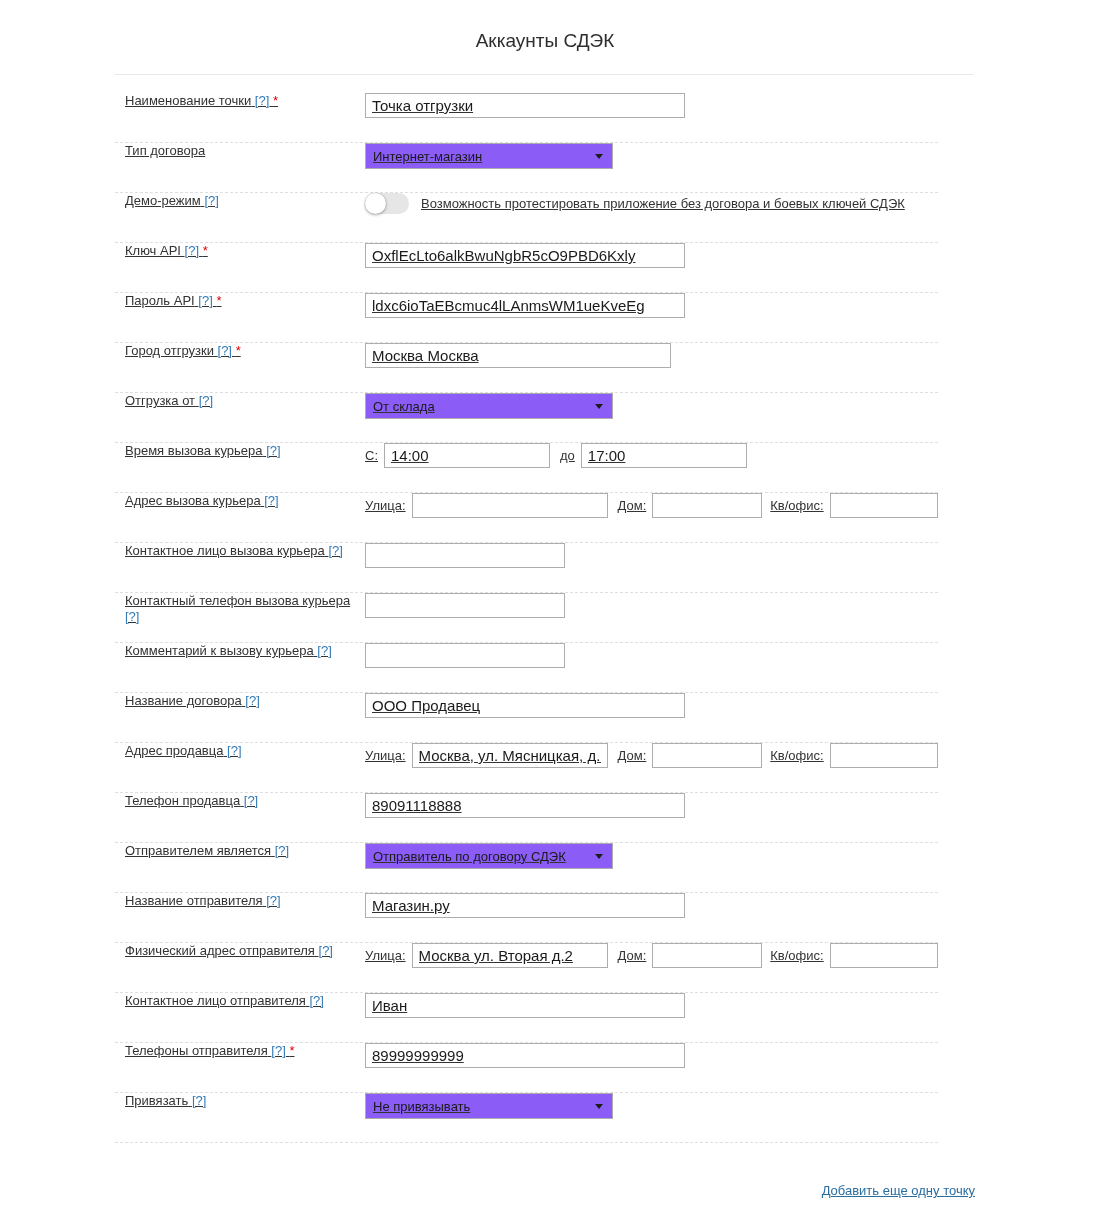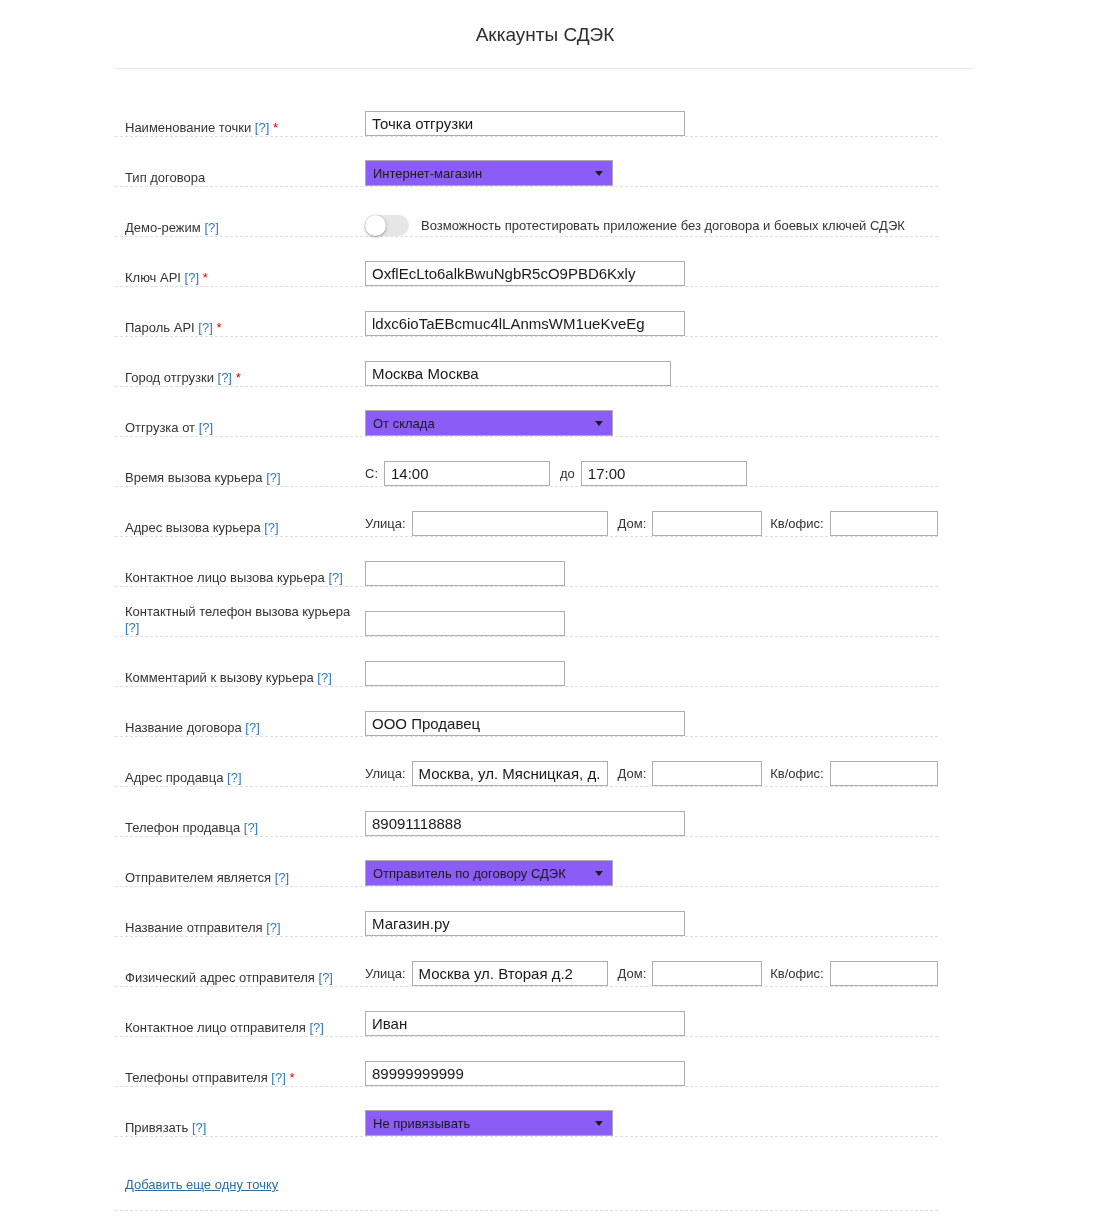--- a/index.html
+++ b/index.html
@@ -3,38 +3,39 @@
 <meta charset="utf-8">
 <style>
   * { box-sizing: border-box; }
   html, body { margin: 0; padding: 0; background: #fff; }
   body {
     width: 1100px;
     font-family: "Liberation Sans", sans-serif;
     color: #333;
     font-size: 13px;
   }
-  .content { margin-left: 115px; width: 860px; }
+  .content { margin-left: 115px; width: 860px; margin-top: 6px; }
   .page-title {
     font-size: 19px;
     font-weight: 400;
     color: #2e2e2e;
     text-align: center;
     margin: 0;
     padding-top: 24px;
     height: 44px;
   }
   .top-line { border-top: 1px solid #e8e8e8; width: 858px; margin-top: 24px; }
   .rows { margin-top: 18px; }
   .row {
     width: 823px;
     height: 50px;
     display: flex;
-    align-items: flex-end;
+    align-items: flex-start;
     border-bottom: 1px dashed #dfdfdf;
+    text-decoration: underline;
   }
   .label-cell { width: 250px; flex-shrink: 0; padding-left: 10px; line-height: 16px; }
   .help { color: #337ab7; cursor: pointer; }
   .req { color: #e00000; }
   .ctrl { display: flex; align-items: center; }
   .inp {
     height: 25px;
     border: 1.5px solid #adadad;
     padding: 0 6px;
     font-family: inherit;
@@ -82,21 +83,21 @@
     left: 0; top: 0;
     width: 21px; height: 21px;
     border-radius: 50%;
     background: #fff;
     box-shadow: 0 1px 3px rgba(0,0,0,0.35), 0 0 1px rgba(0,0,0,0.25);
   }
   .desc { margin-left: 12px; color: #333; }
   .inline-label { margin-right: 6px; white-space: nowrap; }
   .gap-l { margin-left: 10px; }
   .gap-s { margin-left: 8px; }
-  .footer { padding-top: 40px; padding-left: 10px; }
+  .footer { padding-top: 40px; padding-left: 10px; text-align: right; }
   .footer a { color: #2a6d9f; text-decoration: underline; }
   .bottom-line { width: 823px; border-bottom: 1px dashed #dfdfdf; margin-top: 18px; }
 </style>
 </head>
 <body>
 
 <div class="content">
 
   <h1 class="page-title">Аккаунты СДЭК</h1>
   <div class="top-line"></div>

